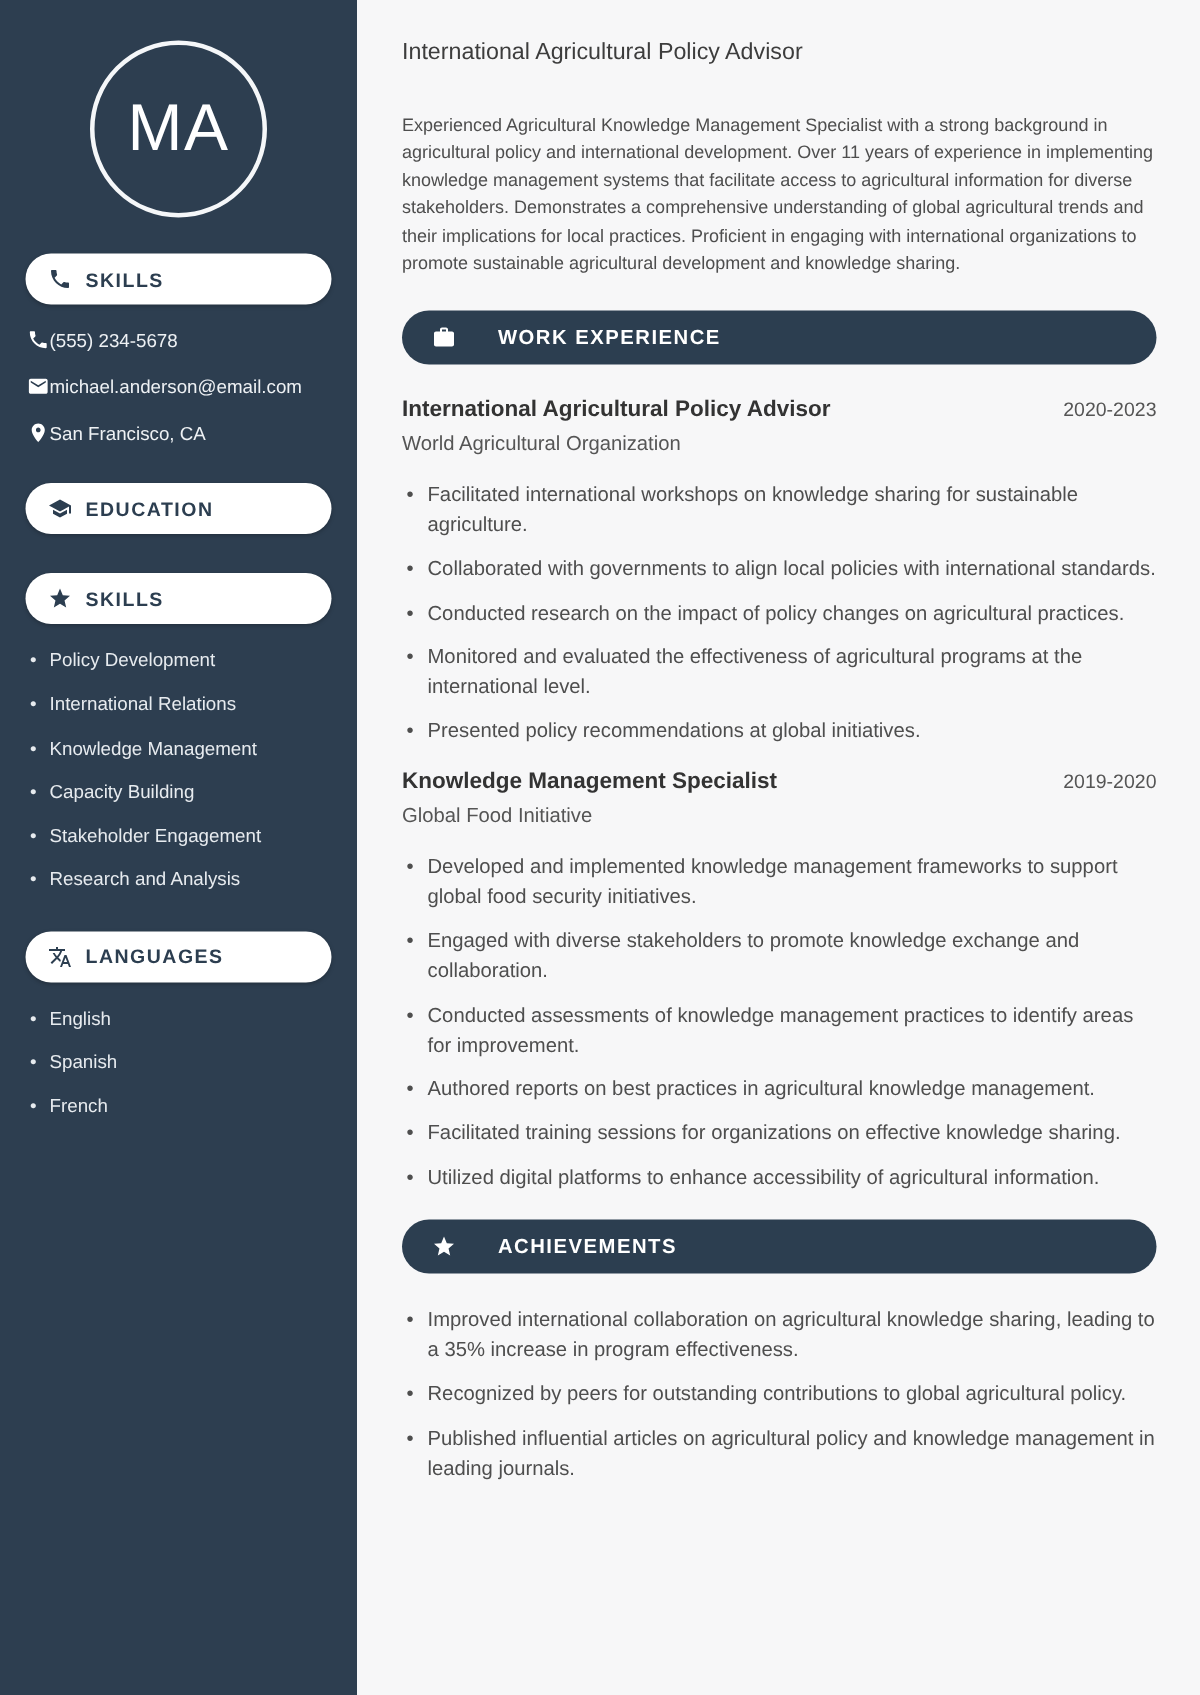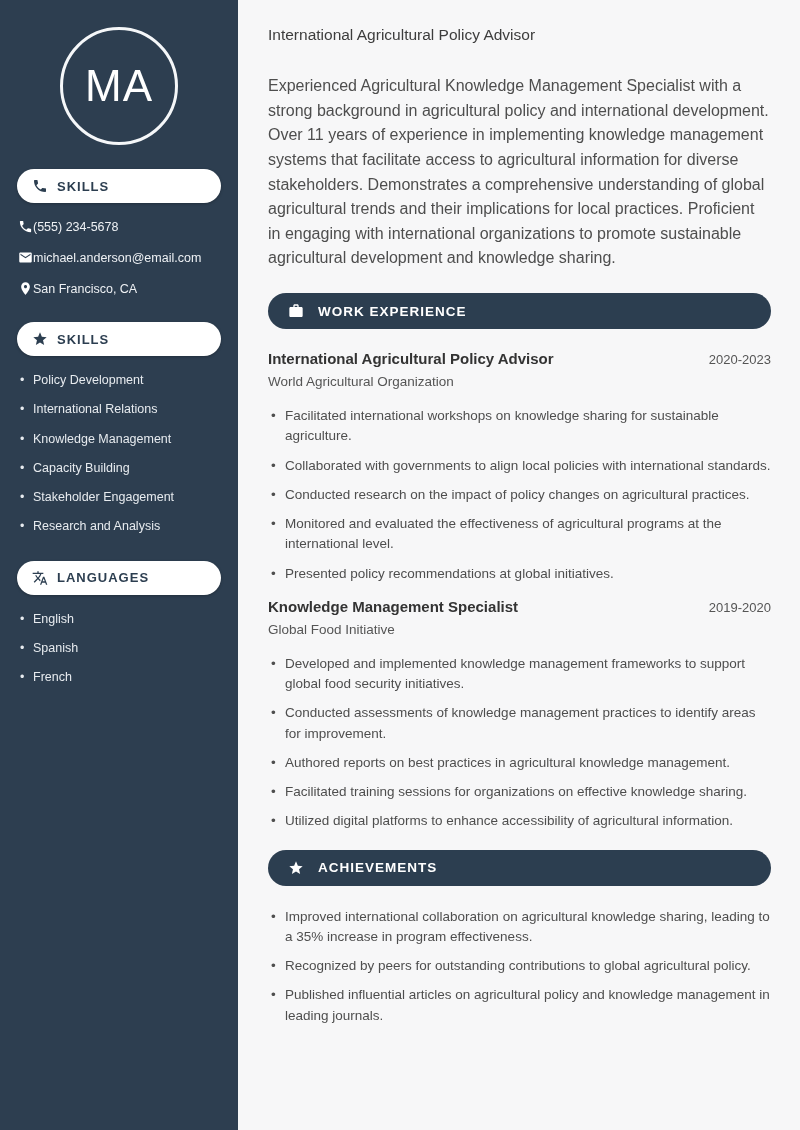--- a/index.html
+++ b/index.html
@@ -48,26 +48,26 @@
     content: "•"; position: absolute; left: 0; top: 0; color: #e7ebef;
   }
 
   
   .main { flex: 1; padding: 26px 29px 0 30px; background: #f7f7f8; }
   .name {
     font-size: 37px; font-weight: 700; color: #3c3c3c;
     line-height: 1.16; letter-spacing: 0.5px; margin-bottom: 12px;
   }
   .job-title-top { font-size: 15.5px; color: #3d3d3d; margin-bottom: 30px; }
-  .summary { font-size: 16px; color: #4e4e4e; line-height: 1.54; margin-bottom: 22px; }
+  .summary { font-size: 12px; color: #4e4e4e; line-height: 1.54; margin-bottom: 22px; }
 
   .main-pill {
     background: #2c3e50; color: #ffffff; border-radius: 19px;
     height: 36px; padding: 0 20px; margin-bottom: 21px;
-    display: flex; align-items: center; gap: 14px;
+    display: flex; align-items: center; gap: 28px;
     font-size: 13.5px; font-weight: 700; letter-spacing: 1px;
   }
   .main-pill svg { width: 16px; height: 16px; flex: 0 0 16px; }
 
   .job { margin-bottom: 14px; }
   .job-header { display: flex; justify-content: space-between; align-items: baseline; margin-bottom: 7px; }
   .job-name { font-size: 15px; font-weight: 700; color: #333333; }
   .job-dates { font-size: 13px; color: #555555; }
   .job-company { font-size: 13.5px; color: #555555; margin-bottom: 17px; }
 
@@ -121,20 +121,28 @@
         <span style="display:flex">
           <svg viewBox="0 0 24 24" fill="currentColor">
               <path d="M12 2C8.13 2 5 5.13 5 9c0 5.25 7 13 7 13s7-7.75 7-13c0-3.87-3.13-7-7-7zm0 9.5c-1.38 0-2.5-1.12-2.5-2.5s1.12-2.5 2.5-2.5 2.5 1.12 2.5 2.5-1.12 2.5-2.5 2.5z"></path>
             </svg>
         </span>
         <span>San Francisco, CA</span>
       </div>
     </div>
 
     <div class="side-section">
+      <div class="side-pill">
+        <span style="display:flex">
+          <svg viewBox="0 0 24 24" fill="currentColor">
+              <path d="M5 13.18v4L12 21l7-3.82v-4L12 17l-7-3.82zM12 3L1 9l11 6 9-4.91V17h2V9L12 3z"></path>
+            </svg>
+        </span>
+        <span>EDUCATION</span>
+      </div>
     </div>
 
     <div class="side-section">
       <div class="side-pill">
         <span style="display:flex">
           <svg viewBox="0 0 24 24" fill="currentColor">
               <path d="M12 17.27L18.18 21l-1.64-7.03L22 9.24l-7.19-.61L12 2 9.19 8.63 2 9.24l5.46 4.73L5.82 21z"></path>
             </svg>
         </span>
         <span>SKILLS</span>
@@ -202,20 +210,21 @@
 
     <section class="job">
       <div class="job-header">
         <span class="job-name">Knowledge Management Specialist</span>
         <span class="job-dates">2019-2020</span>
       </div>
       <div class="job-company">Global Food Initiative</div>
       <ul class="bullet-list">
 
       <li>Developed and implemented knowledge management frameworks to support global food security initiatives.</li>
+          <li>Engaged with diverse stakeholders to promote knowledge exchange and collaboration.</li>
           <li>Conducted assessments of knowledge management practices to identify areas for improvement.</li>
           <li>Authored reports on best practices in agricultural knowledge management.</li>
           <li>Facilitated training sessions for organizations on effective knowledge sharing.</li>
           <li>Utilized digital platforms to enhance accessibility of agricultural information.</li>
         </ul>
     </section>
 
     <div class="achievements-block">
       <div class="main-pill">
         <span style="display:flex">

